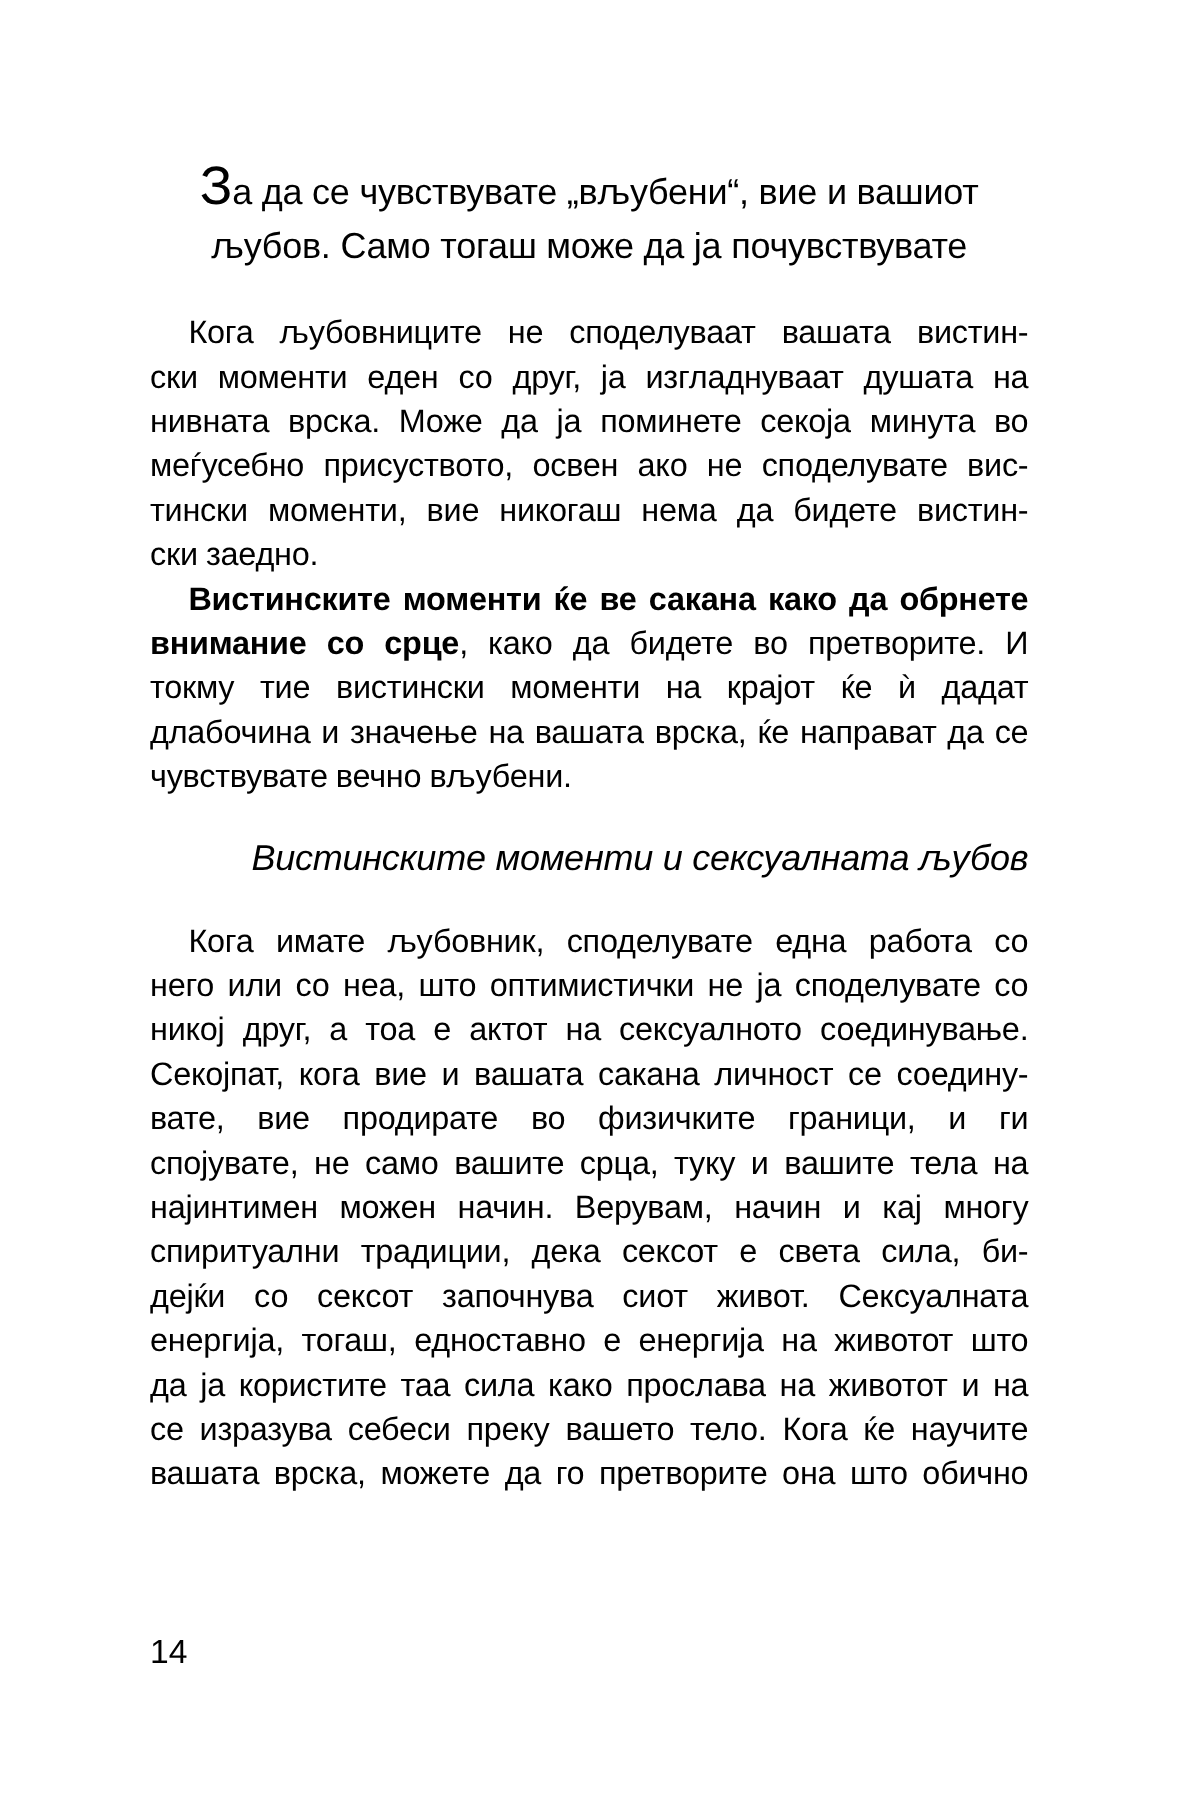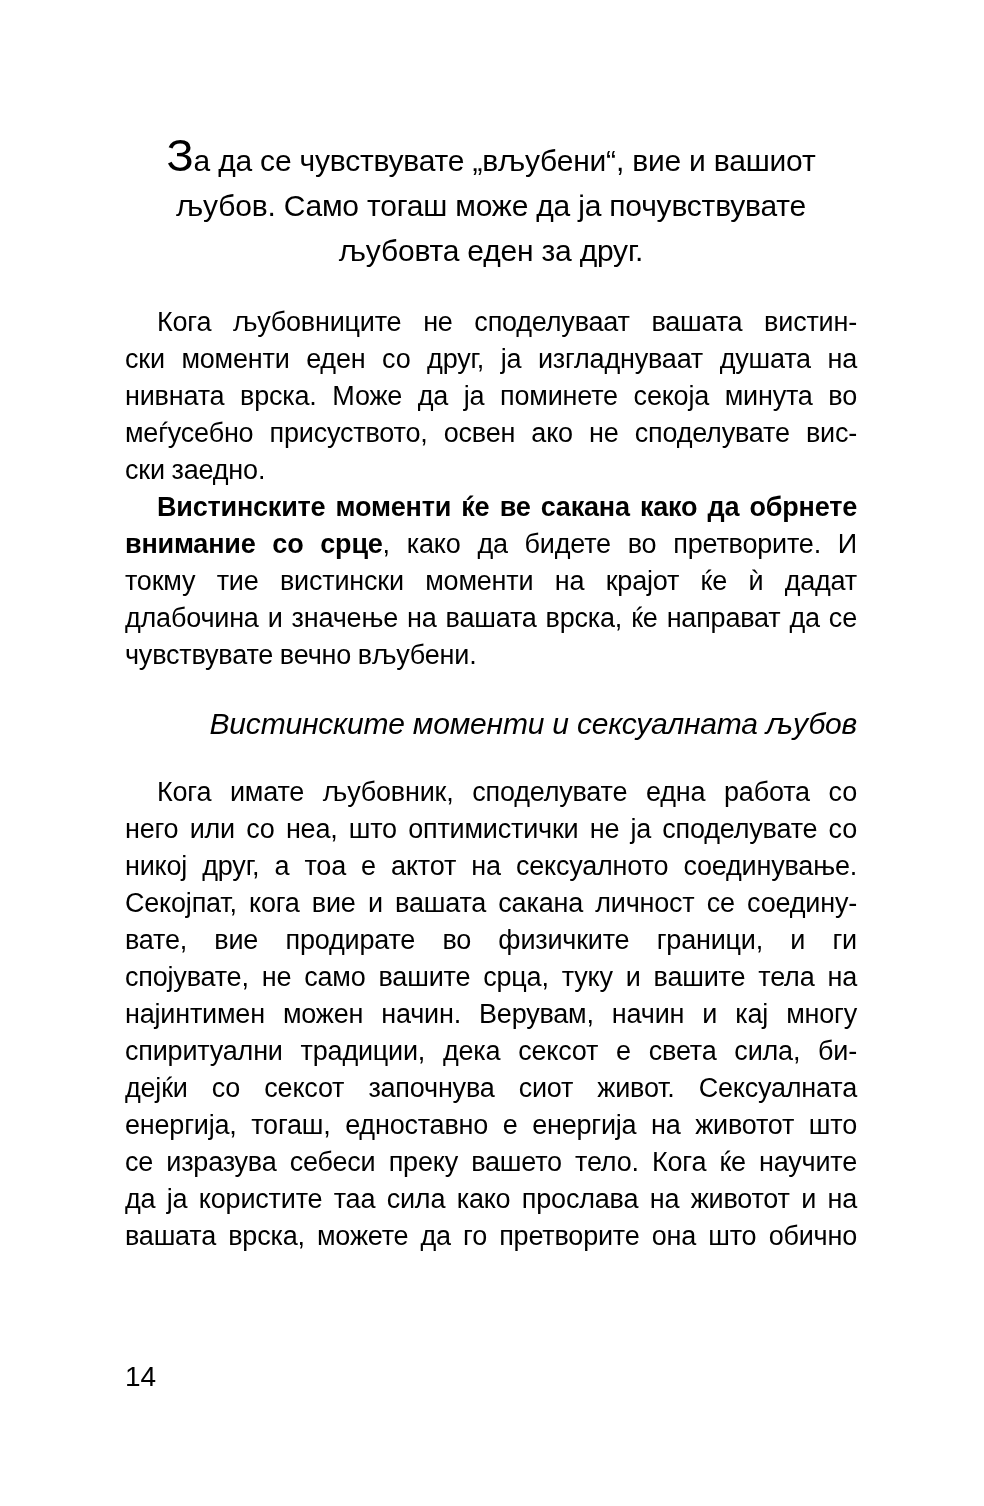--- a/index.html
+++ b/index.html
@@ -76,29 +76,29 @@
 </style>
 </head>
 <body>
 
 <div class="page">
   <div class="column">
 
     <div class="epigraph">
         <div class="eline"><span class="init">З</span>а да се чувствувате „вљубени“, вие и вашиот</div>
         <div class="eline">љубов. Само тогаш може да ја почувствувате</div>
-        <div class="eline">љубовта еден за друг.</div>
       </div>
 
     <div class="bodytext block1">
         <div class="para">
           <div class="pline ind"><span>Кога љубовниците не споделуваат вашата вистин-</span></div>
           <div class="pline"><span>ски моменти еден со друг, ја изгладнуваат душата на</span></div>
           <div class="pline"><span>нивната врска. Може да ја поминете секоја минута во</span></div>
           <div class="pline"><span>меѓусебно присуството, освен ако не споделувате вис-</span></div>
+          <div class="pline"><span>тински моменти, вие никогаш нема да бидете вистин-</span></div>
           <div class="pline nj"><span>ски заедно.</span></div>
         </div>
         <div class="para">
           <div class="pline ind"><span class="bold">Вистинските моменти ќе ве сакана како да обрнете</span></div>
           <div class="pline"><span class="bold">внимание со срце</span><span>, како да бидете во претворите. И</span></div>
           <div class="pline"><span>токму тие вистински моменти на крајот ќе ѝ дадат</span></div>
           <div class="pline"><span>длабочина и значење на вашата врска, ќе направат да се</span></div>
           <div class="pline nj"><span>чувствувате вечно вљубени.</span></div>
         </div>
       </div>
@@ -110,22 +110,22 @@
           <div class="pline ind"><span>Кога имате љубовник, споделувате една работа со</span></div>
           <div class="pline"><span>него или со неа, што оптимистички не ја споделувате со</span></div>
           <div class="pline"><span>никој друг, а тоа е актот на сексуалното соединување.</span></div>
           <div class="pline"><span>Секојпат, кога вие и вашата сакана личност се соедину-</span></div>
           <div class="pline"><span>вате, вие продирате во физичките граници, и ги</span></div>
           <div class="pline"><span>спојувате, не само вашите срца, туку и вашите тела на</span></div>
           <div class="pline"><span>најинтимен можен начин. Верувам, начин и кај многу</span></div>
           <div class="pline"><span>спиритуални традиции, дека сексот е света сила, би-</span></div>
           <div class="pline"><span>дејќи со сексот започнува сиот живот. Сексуалната</span></div>
           <div class="pline"><span>енергија, тогаш, едноставно е енергија на животот што</span></div>
+          <div class="pline"><span>да ја користите таа сила како прослава на животот и на</span></div>
           <div class="pline"><span>се изразува себеси преку вашето тело. Кога ќе научите</span></div>
-          <div class="pline"><span>да ја користите таа сила како прослава на животот и на</span></div>
           <div class="pline"><span>вашата врска, можете да го претворите она што обично</span></div>
         </div>
       </div>
 
   </div>
 
   <div class="pagenum">14</div>
 </div>
 
 </body></html>

